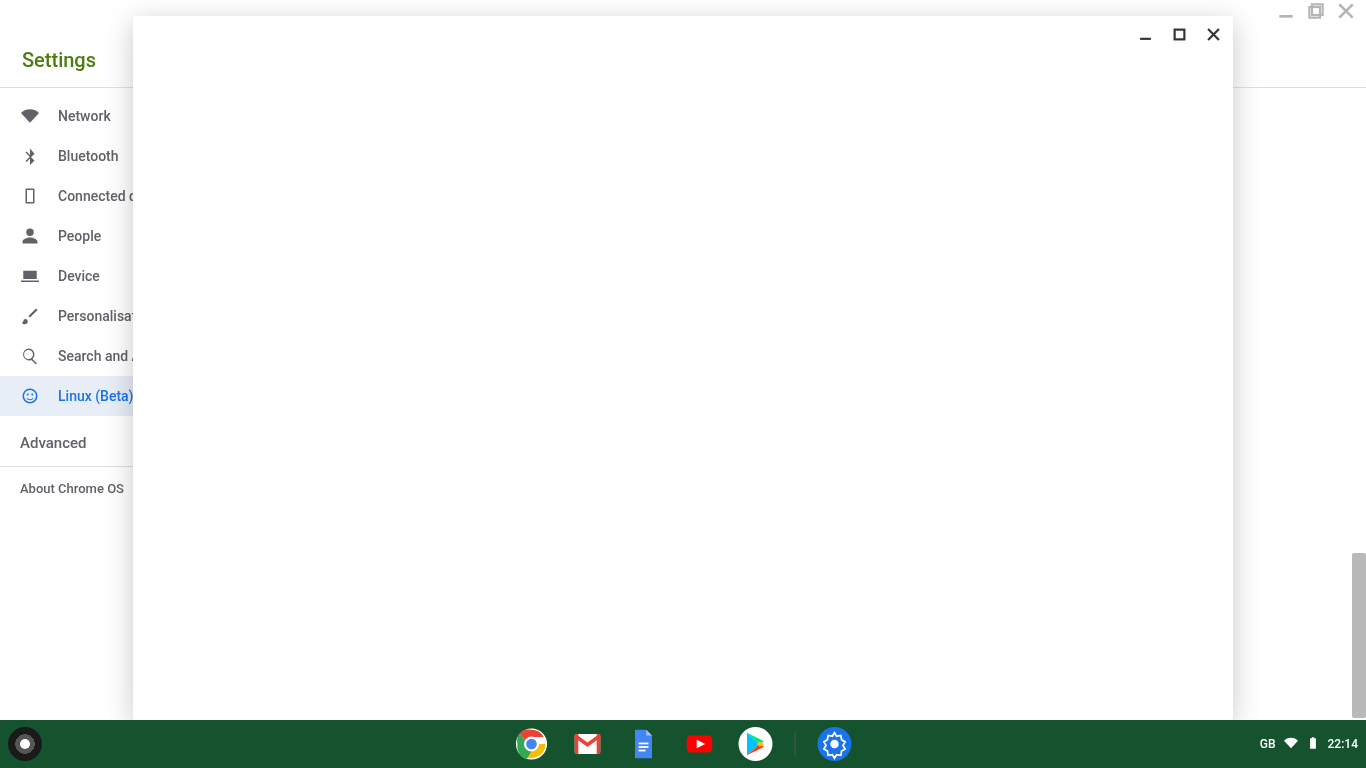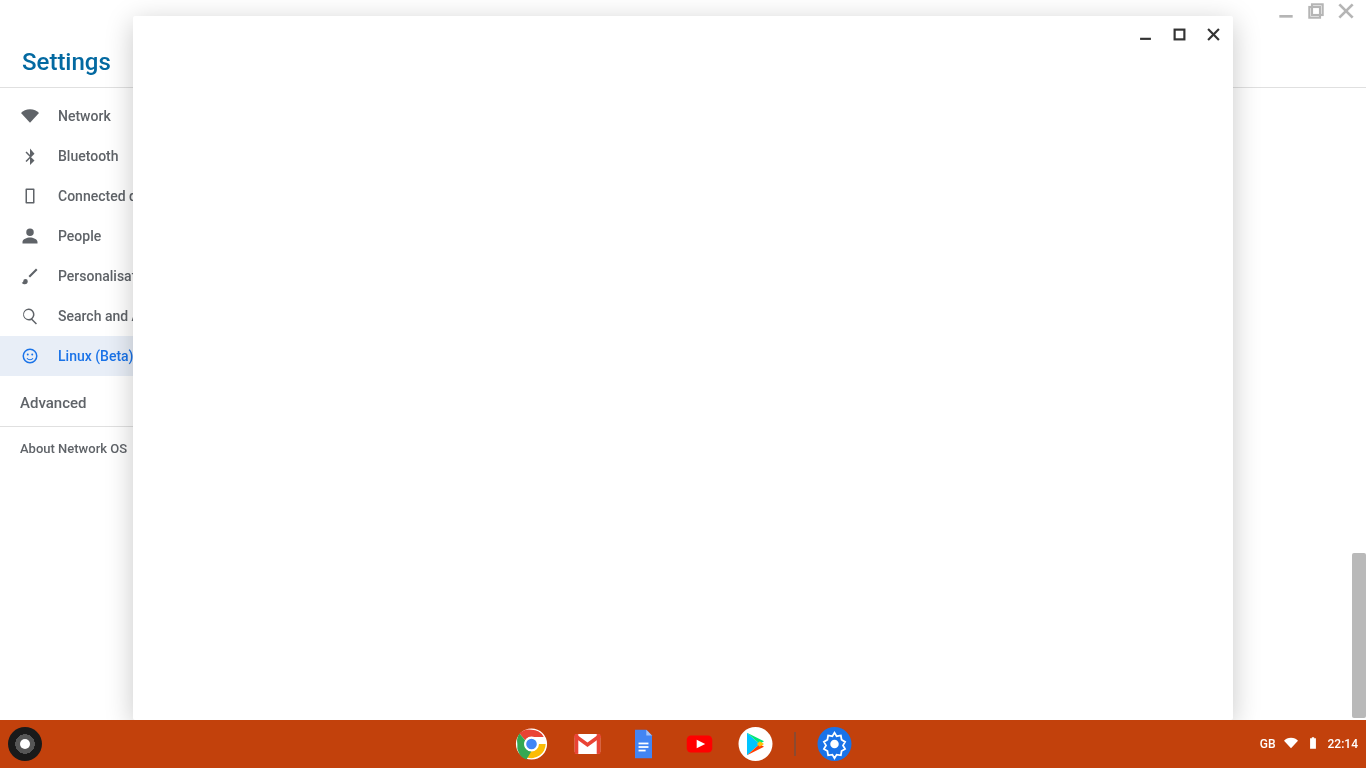--- a/index.html
+++ b/index.html
@@ -2,21 +2,21 @@
 <html><head>
 <meta charset="utf-8">
 <style>
 * { margin:0; padding:0; box-sizing:border-box; font-family:"Roboto","Segoe UI",Arial,sans-serif; }
 html,body { width:1366px; height:768px; overflow:hidden; background:#fff; }
 
 
 .bg-window { position:absolute; left:0; top:0; width:1366px; height:720px; background:#fff; }
 .bg-titlebar { position:absolute; left:0; top:0; right:0; height:22px; display:flex; justify-content:flex-end; align-items:center; gap:14px; padding-right:12px; color:#b5b5b5; font-size:14px; }
 .bg-titlebar span{ display:inline-flex; width:16px; height:16px; align-items:center; justify-content:center; }
-.settings-header { position:absolute; left:22px; top:48px; font-size:24px; font-weight:500; color:#0369a1; }
+.settings-header { position:absolute; left:22px; top:48px; font-size:20px; font-weight:500; color:#4d7c0f; }
 .settings-divider { position:absolute; left:0; top:87px; width:100%; border-top:1px solid #e0e0e0; }
 
 .sidebar { position:absolute; left:0; top:96px; width:260px; }
 .side-item { display:flex; align-items:center; height:40px; padding-left:20px; gap:18px; color:#5f6368; font-size:14px; font-weight:500; border-top-right-radius:20px; border-bottom-right-radius:20px; cursor:pointer; white-space:nowrap; }
 .side-item.selected { color:#1a73e8; background:#e8eef7; }
 .side-icon { width:20px; height:20px; display:flex; align-items:center; justify-content:center; }
 .side-icon svg { width:18px; height:18px; fill:#5f6368; }
 .side-item.selected .side-icon svg { fill:#1a73e8; }
 .side-adv { padding:18px 0 14px 20px; color:#5f6368; font-size:15px; font-weight:500; cursor:pointer; }
 .side-rule { border-top:1px solid #e0e0e0; }
@@ -25,21 +25,21 @@
 
 .popup { position:absolute; left:133px; top:16px; width:1100px; height:704px; background:#fff; box-shadow:0 6px 28px rgba(0,0,0,0.22); border-radius:2px; z-index:5; }
 .popup-titlebar { position:absolute; top:8px; right:10px; display:flex; gap:14px; color:#444; }
 .popup-titlebar span { width:20px; height:20px; display:inline-flex; align-items:center; justify-content:center; cursor:pointer; }
 .popup-titlebar svg { width:13px; height:13px; stroke:#333; stroke-width:2; fill:none; }
 
 
 .scrollhint { position:absolute; right:0; top:553px; width:14px; height:165px; background:#b9b9b9; border-radius:2px; z-index:2; }
 
 
-.shelf { position:absolute; left:0; bottom:0; width:1366px; height:48px; background:#c2410c; z-index:10; display:flex; align-items:center; }
+.shelf { position:absolute; left:0; bottom:0; width:1366px; height:48px; background:#14532d; z-index:10; display:flex; align-items:center; }
 .launcher { width:34px; height:34px; margin-left:8px; border-radius:50%; background:radial-gradient(circle at center,#565656 0 40%,#1a1a1a 41% 100%); display:flex; align-items:center; justify-content:center; cursor:pointer; }
 .launcher-dot { width:10px; height:10px; border-radius:50%; background:#fff; }
 .shelf-center { position:absolute; left:50%; transform:translateX(-50%); display:flex; gap:22px; align-items:center; }
 .app { width:34px; height:34px; border-radius:50%; display:flex; align-items:center; justify-content:center; cursor:pointer; }
 .app svg { width:34px; height:34px; }
 .shelf-divider { width:1px; height:24px; background:#555; }
 .status { position:absolute; right:8px; display:flex; align-items:center; gap:8px; color:#fff; font-size:12px; font-weight:500; }
 .status svg { width:14px; height:14px; fill:#fff; }
 </style>
 </head>
@@ -98,20 +98,28 @@
       <span class="side-icon">
           <svg viewBox="0 0 24 24">
             <path d="M12 12a5 5 0 100-10 5 5 0 000 10zm0 2c-4 0-10 2-10 6v2h20v-2c0-4-6-6-10-6z"></path>
           </svg>
         </span>
       <span>People</span>
     </div>
     <div class="side-item">
       <span class="side-icon">
           <svg viewBox="0 0 24 24">
+            <path d="M3 5h18v11H3V5zm-3 13h24v2H0v-2z"></path>
+          </svg>
+        </span>
+      <span>Device</span>
+    </div>
+    <div class="side-item">
+      <span class="side-icon">
+          <svg viewBox="0 0 24 24">
             <path d="M20 2l2 2-10 10-2-2L20 2zM6 16a3 3 0 00-3 3c0 1-1 2-2 2 1 2 3 2 4 2a4 4 0 004-4 3 3 0 00-3-3z"></path>
           </svg>
         </span>
       <span>Personalisation</span>
     </div>
     <div class="side-item">
       <span class="side-icon">
           <svg viewBox="0 0 24 24">
             <path d="M10 2a8 8 0 015.3 13.9l6 6-1.4 1.4-6-6A8 8 0 1110 2zm0 2a6 6 0 100 12 6 6 0 000-12z"></path>
           </svg>
@@ -125,21 +133,21 @@
             <circle cx="9" cy="10" r="1.3"></circle>
             <circle cx="15" cy="10" r="1.3"></circle>
             <path d="M8 15c1 1.5 2.5 2 4 2s3-.5 4-2" fill="none" stroke="#1a73e8" stroke-width="1.6"></path>
           </svg>
         </span>
       <span>Linux (Beta)</span>
     </div>
 
     <div class="side-adv">Advanced</div>
     <div class="side-rule"></div>
-    <div class="side-about">About Network OS</div>
+    <div class="side-about">About Chrome OS</div>
   </div>
 </div>
 
 <div class="scrollhint"></div>
 
 <div class="popup">
   <div class="popup-titlebar">
     <span>
         <svg viewBox="0 0 12 12">
           <line x1="1" y1="10" x2="11" y2="10"></line>

